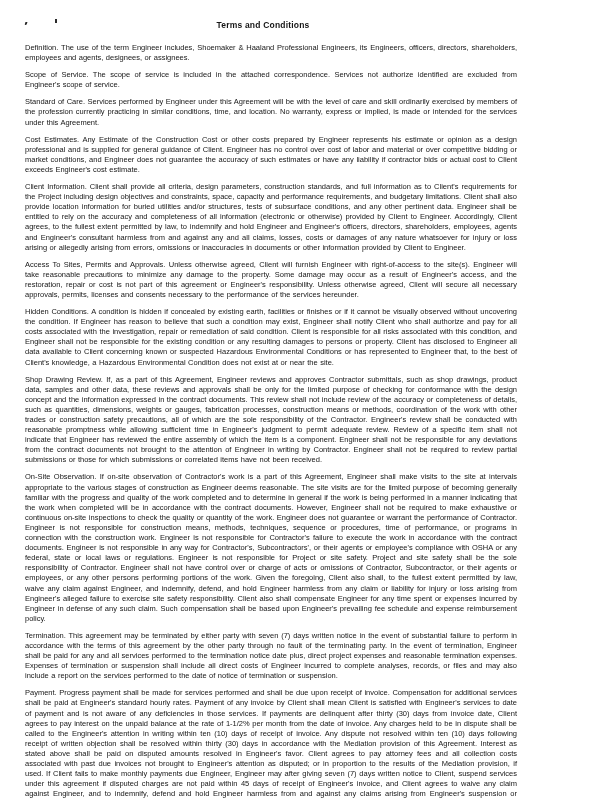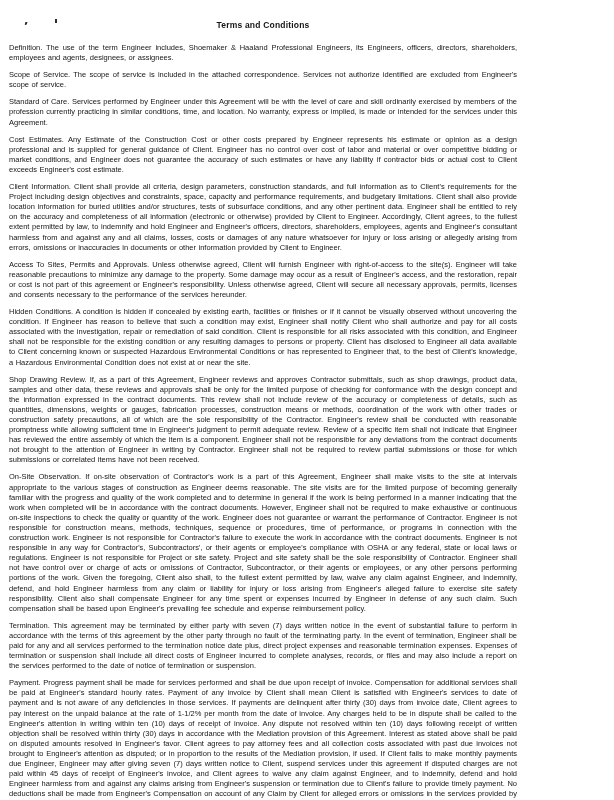--- a/index.html
+++ b/index.html
@@ -28,21 +28,21 @@
     font-size: 8.5px;
     font-weight: bold;
     text-align: center;
     margin: 0 0 13px 0;
     letter-spacing: 0.2px;
   }
   .para {
     font-size: 7.5px;
     line-height: 10.1px;
     text-align: justify;
-    margin: 0 0 7px 0;
+    margin: 0 0 7px 16px;
     word-spacing: 0.4px;
   }
   
   .artifact {
     position: absolute;
     background: #2a2a2a;
   }
   .artifact.a1 {
     left: 25px;
     top: 22px;

